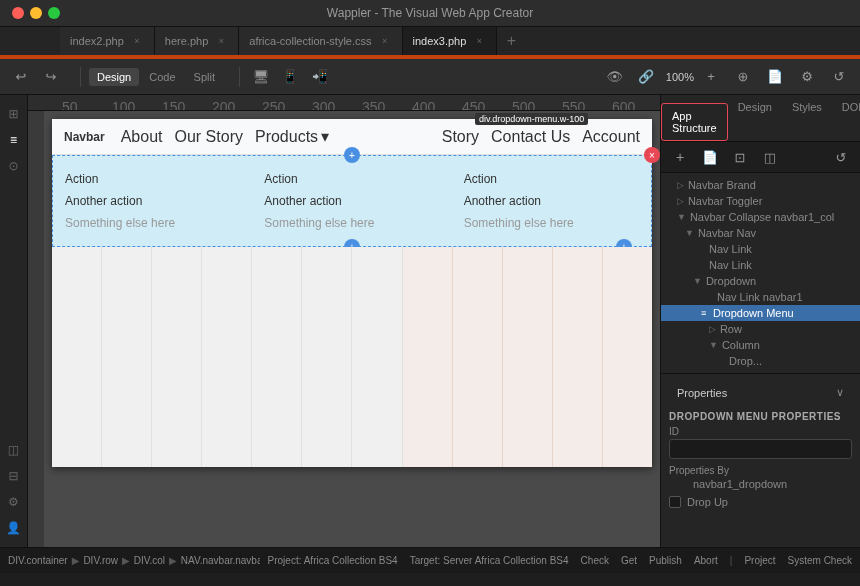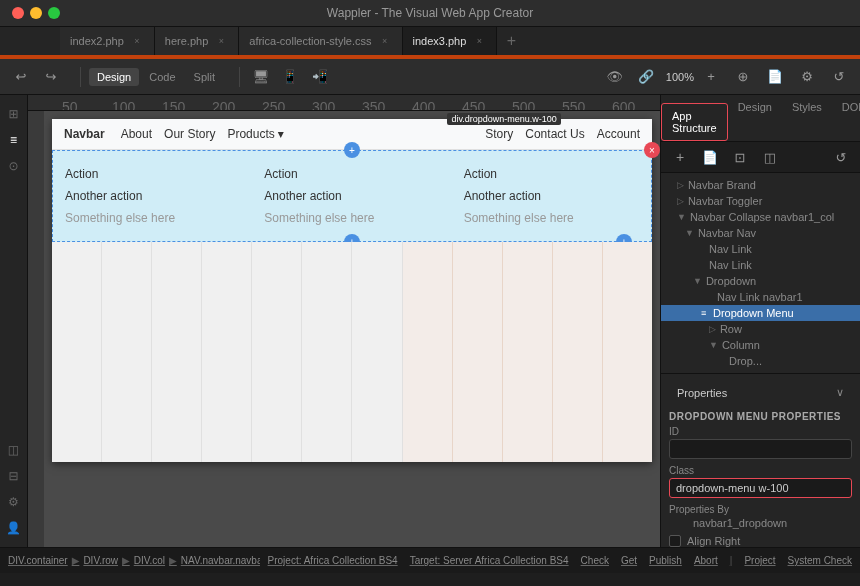--- a/index.html
+++ b/index.html
@@ -46,21 +46,21 @@
     
     .canvas-area { flex: 1; background: #3a3a3a; overflow: hidden; position: relative; }
     .ruler-h { height: 16px; background: #2d2d2d; border-bottom: 1px solid #111; display: flex; align-items: center; overflow: hidden; }
     .canvas-content { position: absolute; left: 16px; top: 16px; right: 0; bottom: 0; overflow: hidden; background: #4a4a4a; }
 
     
     .ruler-h { padding-left: 16px; }
     .navbar { background: #f8f9fa; border-bottom: 1px solid #e0e0e0; padding: 8px 12px; display: flex; align-items: center; gap: 16px; font-size: 12px; position: relative; }
     .nav-brand { font-weight: bold; color: #333; }
     .nav-links { display: flex; gap: 12px; align-items: center; }
-    .nav-link { color: #333; text-decoration: none; font-size: 12px; cursor: pointer; }
+    .nav-link { color: #333; text-decoration: none; font-size: 16px; cursor: pointer; }
     .nav-link.dropdown { display: flex; align-items: center; gap: 3px; }
     .nav-right { margin-left: auto; display: flex; gap: 12px; }
     .dropdown-label-box { position: absolute; top: -14px; left: 220px; background: #333; color: #fff; font-size: 9px; padding: 1px 4px; border-radius: 2px; white-space: nowrap; }
 
     
     .dropdown-menu-overlay { background: #d0edf7; border: 1px dashed #4a90e2; padding: 8px 0; width: 100%; }
     .dropdown-row { display: flex; }
     .dropdown-col { flex: 1; padding: 4px 12px; }
     .dropdown-item { display: block; padding: 4px 0; color: #333; font-size: 12px; cursor: pointer; }
     .dropdown-item.divider { color: #999; font-size: 12px; }
@@ -86,21 +86,21 @@
     .section-header { font-size: 10px; font-weight: bold; color: #aaa; letter-spacing: 0.5px; margin: 8px 0 4px; text-transform: uppercase; display: flex; align-items: center; justify-content: space-between; text-align: center; }
     .prop-row { margin-bottom: 6px; }
     .prop-label { font-size: 10px; color: #888; margin-bottom: 2px; }
     .prop-input { width: 100%; background: #1a1a1a; border: 1px solid #444; border-radius: 3px; padding: 3px 6px; font-size: 11px; color: #ccc; outline: none; }
     .prop-input.highlighted { border-color: #e84855; }
     .prop-text { font-size: 11px; color: #888; padding-left: 24px; }
     .checkbox-row { display: flex; align-items: center; gap: 6px; font-size: 11px; color: #888; margin-bottom: 4px; }
     .checkbox { width: 12px; height: 12px; border: 1px solid #555; border-radius: 2px; background: #1a1a1a; }
 
     
-    .statusbar { height: 26px; background: #1a1a1a; border-top: 1px solid #111; display: flex; align-items: center; padding: 0 8px; font-size: 10px; color: #666; gap: 8px; overflow: hidden; text-decoration: underline; }
+    .statusbar { height: 26px; background: #1a1a1a; border-top: 1px solid #111; display: flex; align-items: center; padding: 0 8px; font-size: 10px; color: #666; gap: 8px; overflow: hidden; }
     .statusbar-path { display: flex; gap: 4px; align-items: center; flex: 1; overflow: hidden; }
     .statusbar-item { color: #888; cursor: pointer; white-space: nowrap; }
     .statusbar-sep { color: #555; }
     .statusbar-right { display: flex; gap: 12px; align-items: center; }
 
     .zoom-indicator { display: flex; align-items: center; gap: 4px; font-size: 11px; color: #ccc; }
     .toolbar-sep { width: 1px; height: 20px; background: #444; margin: 0 4px; }
 
     .canvas-wrapper { position: relative; width: 100%; height: 100%; }
     .webpage-wrapper { position: absolute; top: 8px; left: 8px; right: 8px; background: #fff; box-shadow: 0 2px 8px rgba(0,0,0,0.5); }
@@ -353,30 +353,22 @@
 
       <div class="section-header">
         <span>DROPDOWN MENU PROPERTIES</span>
       </div>
 
       <div class="prop-row">
         <div class="prop-label">ID</div>
         <input class="prop-input" value="" style="">
       </div>
       <div class="prop-row">
-        <div class="prop-label">Class</div>
-        <input class="prop-input highlighted" value="dropdown-menu w-100" style="">
-      </div>
-      <div class="prop-row">
         <div class="prop-label">Properties By</div>
         <div class="prop-text">navbar1_dropdown</div>
-      </div>
-      <div class="checkbox-row">
-        <div class="checkbox"></div>
-        <span>Align Right</span>
       </div>
       <div class="checkbox-row">
         <div class="checkbox"></div>
         <span>Drop Up</span>
       </div>
 
     </div>
   </div>
 </div>
 

